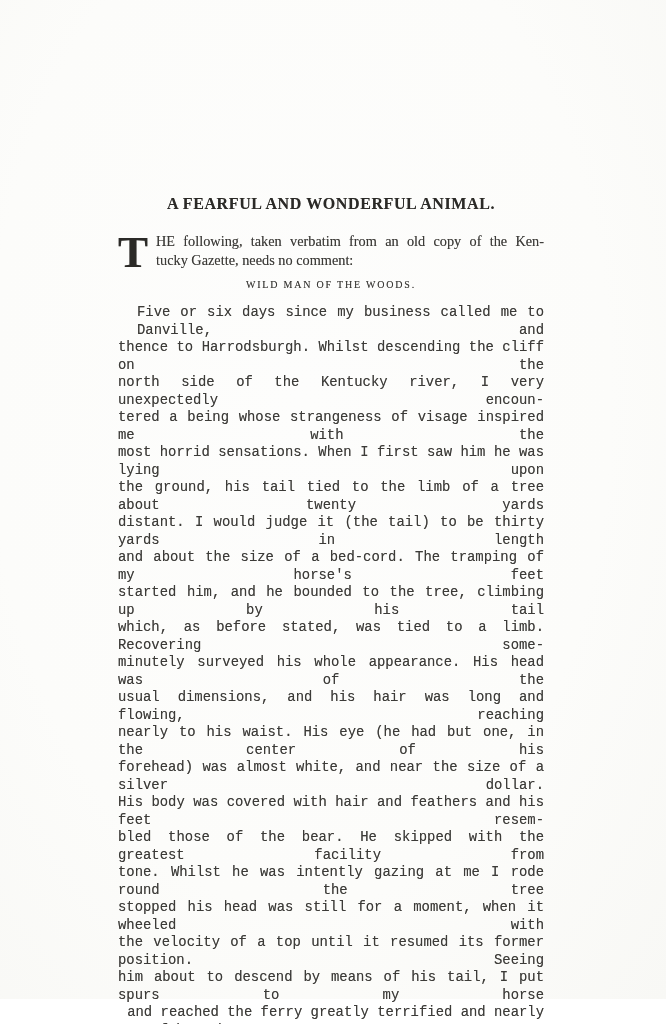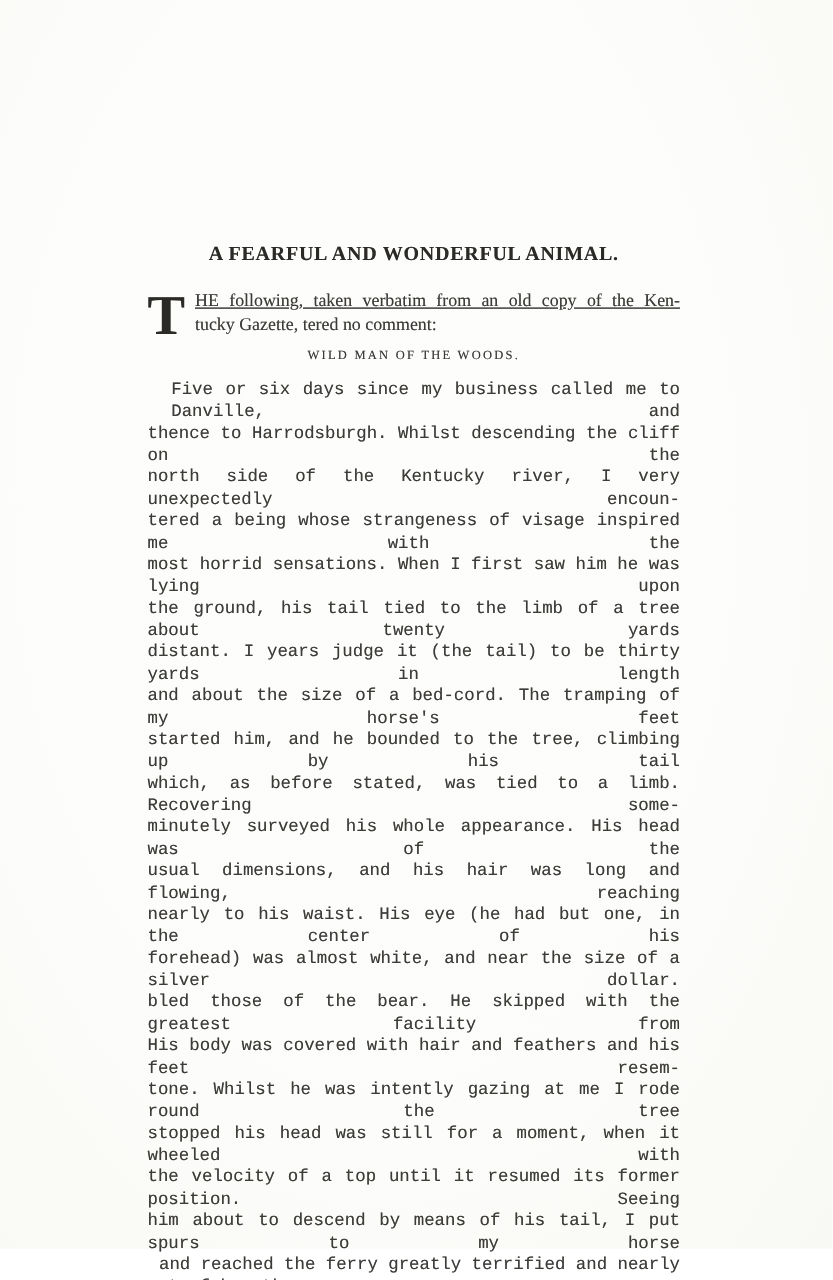--- a/index.html
+++ b/index.html
@@ -44,21 +44,20 @@
     float: left;
     font-size: 45px;
     line-height: 35px;
     margin: 3px 8px 0 0;
     font-weight: bold;
     color: #2b2a27;
   }
   .iline.just {
     text-align: justify;
     text-align-last: justify;
-    text-decoration: underline;
   }
   .iline {
     text-align: left;
   }
   .subtitle {
     clear: both;
     margin: 7px 0 12px 0;
     font-size: 10px;
     line-height: 15px;
     font-weight: normal;
@@ -102,42 +101,42 @@
 <body>
 
 <div class="page">
   <div class="column">
 
     <h1 class="title">A FEARFUL AND WONDERFUL ANIMAL.</h1>
 
     <div class="intro">
       <span class="dropcap">T</span>
       <div class="iline just">HE following, taken verbatim from an old copy of the Ken-</div>
-      <div class="iline">tucky Gazette, tered no comment:</div>
+      <div class="iline">tucky Gazette, needs no comment:</div>
     </div>
 
     <h2 class="subtitle">WILD MAN OF THE WOODS.</h2>
 
     <div class="para">
       <div class="bline indent">Five or six days since my business called me to Danville, and</div>
       <div class="bline">thence to Harrodsburgh.  Whilst descending the cliff on the</div>
       <div class="bline">north side of the Kentucky river, I very unexpectedly encoun-</div>
       <div class="bline">tered a being whose strangeness of visage inspired me with the</div>
       <div class="bline">most horrid sensations.  When I first saw him he was lying upon</div>
       <div class="bline">the ground, his tail tied to the limb of a tree about twenty yards</div>
-      <div class="bline">distant.  I years judge it (the tail) to be thirty yards in length</div>
+      <div class="bline">distant.  I would judge it (the tail) to be thirty yards in length</div>
       <div class="bline">and about the size of a bed-cord.  The tramping of my horse's feet</div>
       <div class="bline">started him, and he bounded to the tree, climbing up by his tail</div>
       <div class="bline">which, as before stated, was tied to a limb.  Recovering some-</div>
       <div class="bline">minutely surveyed his whole appearance.  His head was of the</div>
       <div class="bline">usual dimensions, and his hair was long and flowing, reaching</div>
       <div class="bline">nearly to his waist.  His eye (he had but one, in the center of his</div>
       <div class="bline">forehead) was almost white, and near the size of a silver dollar.</div>
+      <div class="bline">His body was covered with hair and feathers and his feet resem-</div>
       <div class="bline">bled those of the bear.  He skipped with the greatest facility from</div>
-      <div class="bline">His body was covered with hair and feathers and his feet resem-</div>
       <div class="bline">tone.  Whilst he was intently gazing at me I rode round the tree</div>
       <div class="bline">stopped his head was still for a moment, when it wheeled with</div>
       <div class="bline">the velocity of a top until it resumed its former position.  Seeing</div>
       <div class="bline">him about to descend by means of his tail, I put spurs to my horse</div>
       <div class="bline last">and reached the ferry greatly terrified and nearly out of breath.</div>
     </div>
 
 
     <div class="signature">Patrick C. Flournay.</div>
     <div class="dateline">Jessamine County, Ky., January 3, 1831.</div>

